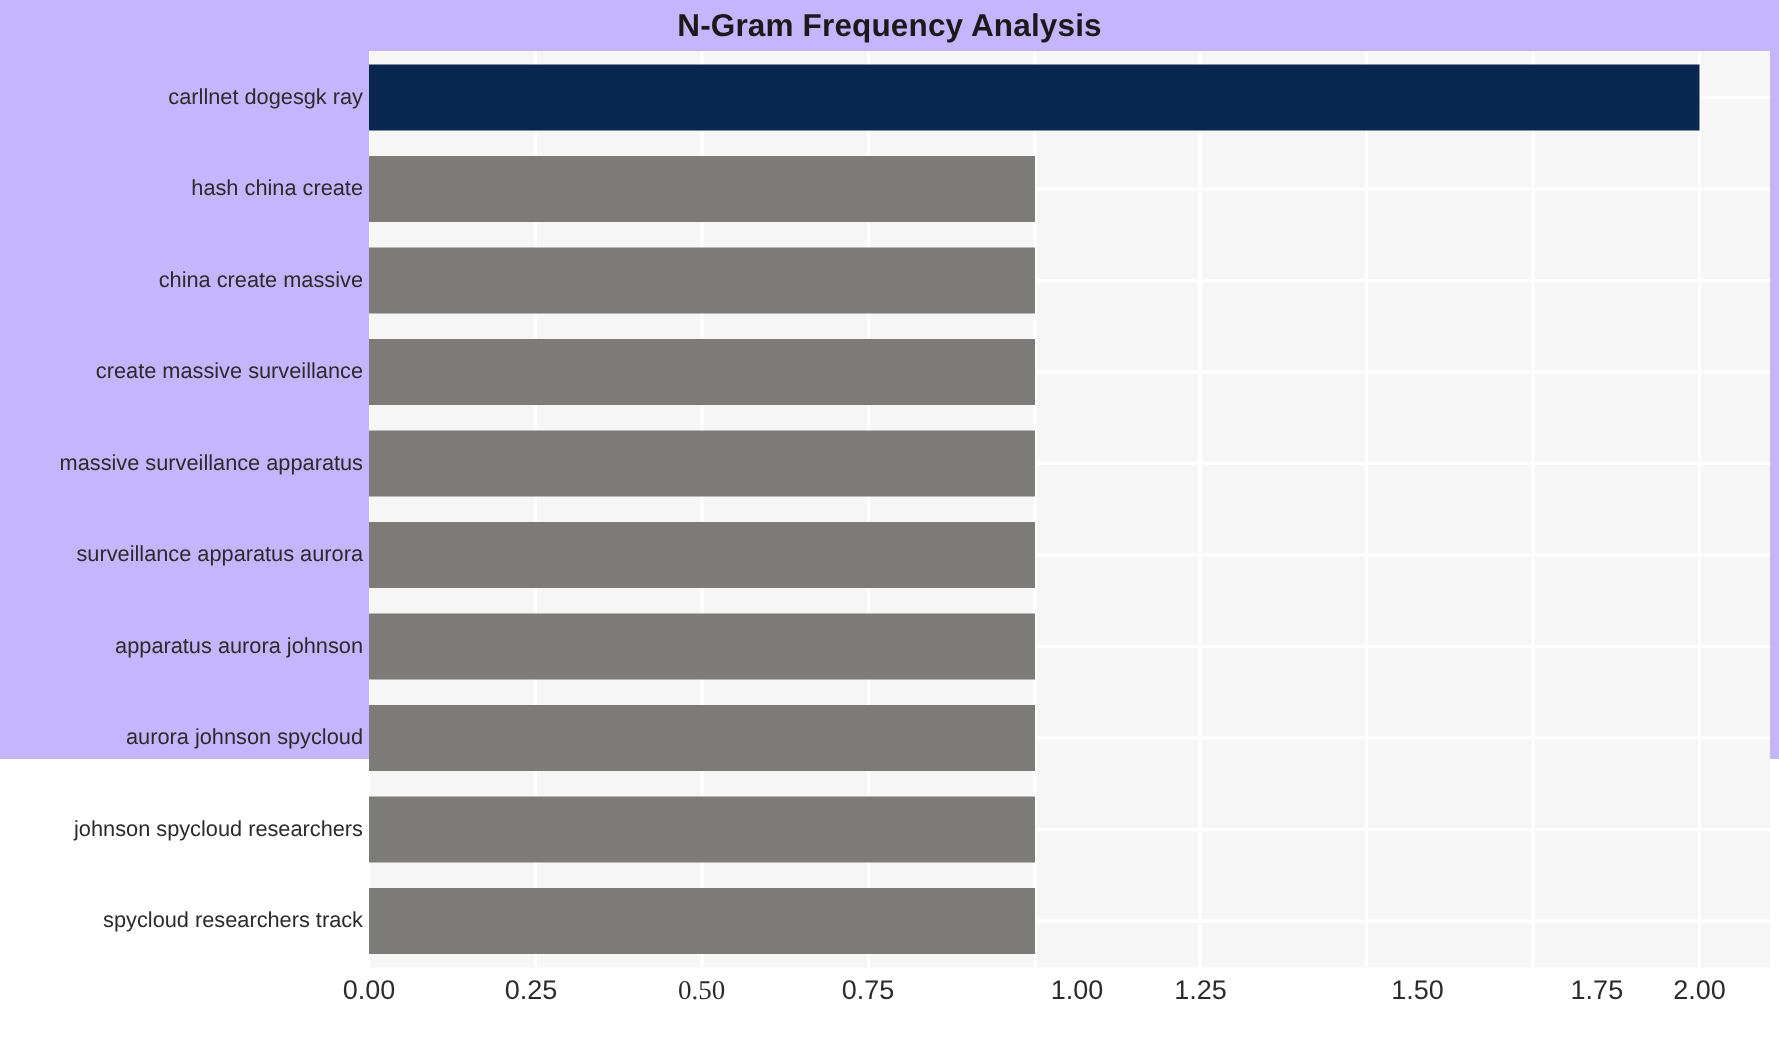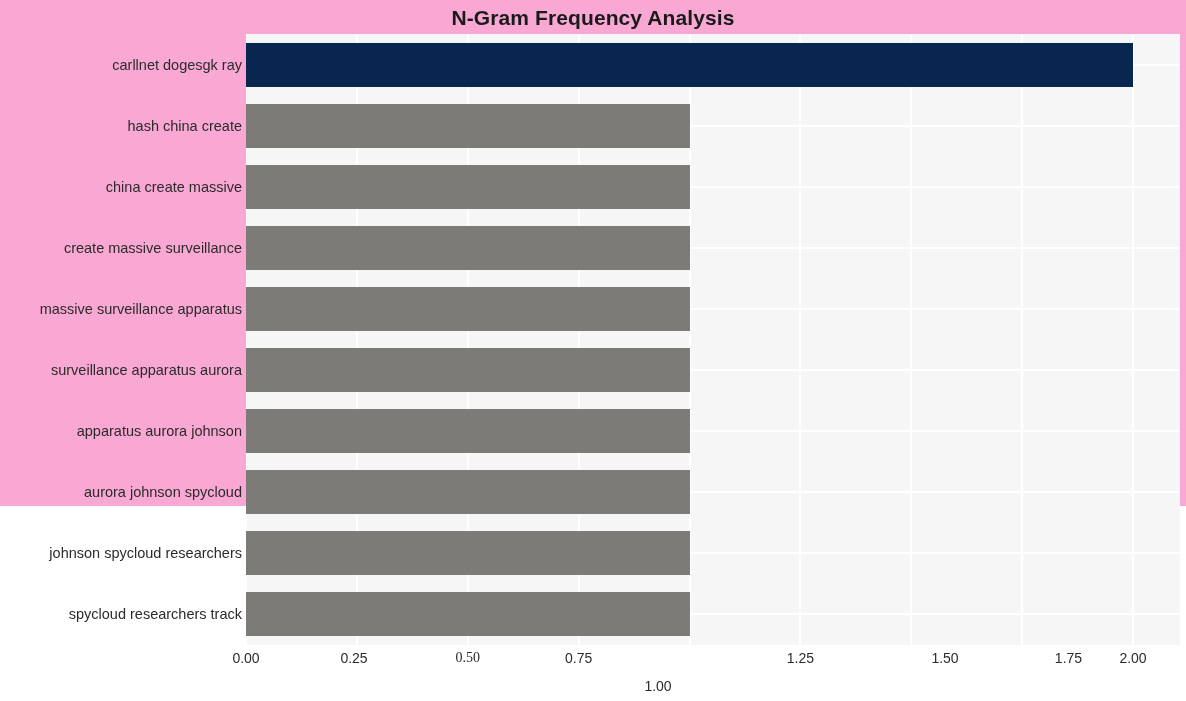--- a/index.html
+++ b/index.html
@@ -12,21 +12,21 @@
     height: 701px;
     overflow: hidden;
     font-family: "Liberation Sans", sans-serif;
     -webkit-font-smoothing: antialiased;
   }
 
   #figure {
     position: relative;
     width: 1186px;
     height: 506px;
-    background: #f9a8d4;
+    background: #c4b5fd;
   }
 
   
   #chart-title {
     position: absolute;
     left: 0;
     top: 6px;
     width: 1186px;
     text-align: center;
     font-size: 21px;
@@ -80,21 +80,21 @@
     white-space: nowrap;
   }
 
   
   .xtick {
     position: absolute;
     top: 650px;
     width: 120px;
     margin-left: -60px;
     text-align: center;
-    font-size: 14px;
+    font-size: 18px;
     color: #2b2b2b;
     white-space: nowrap;
   }
 
   
   #xlabel {
     position: absolute;
     left: 246px;
     top: 674px;
     width: 934px;
@@ -158,21 +158,21 @@
       <div class="ytick" style="top: 423.15px;">apparatus aurora johnson</div>
       <div class="ytick" style="top: 484.25px;">aurora johnson spycloud</div>
       <div class="ytick" style="top: 545.35px;">johnson spycloud researchers</div>
       <div class="ytick" style="top: 606.45px;">spycloud researchers track</div>
     </div>
   <div id="xticks-layer">
       <div class="xtick" style="left: 246px;">0.00</div>
       <div class="xtick" style="left: 354px;">0.25</div>
       <div class="xtick" style="left: 467.75px; font-family: Liberation Serif, serif;">0.50</div>
       <div class="xtick" style="left: 578.625px;">0.75</div>
-      <div class="xtick" style="left: 658px; margin-top: 28px;">1.00</div>
+      <div class="xtick" style="left: 718px;">1.00</div>
       <div class="xtick" style="left: 800.375px;">1.25</div>
       <div class="xtick" style="left: 945px;">1.50</div>
       <div class="xtick" style="left: 1022.12px; text-align: right;">1.75</div>
       <div class="xtick" style="left: 1133px;">2.00</div>
     </div>
 
 
 </div>
 
 </body></html>

